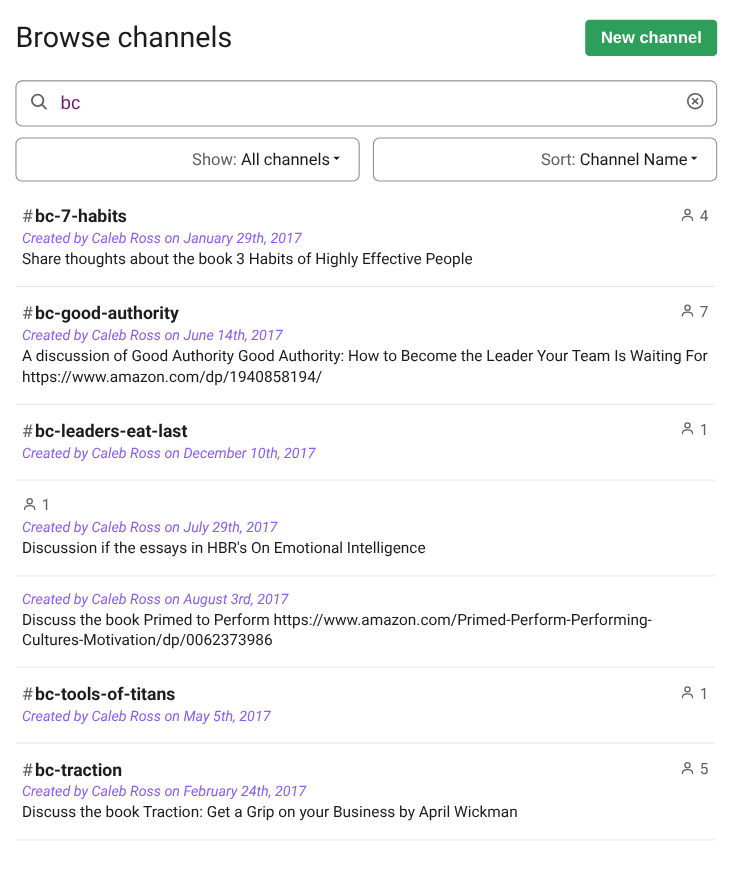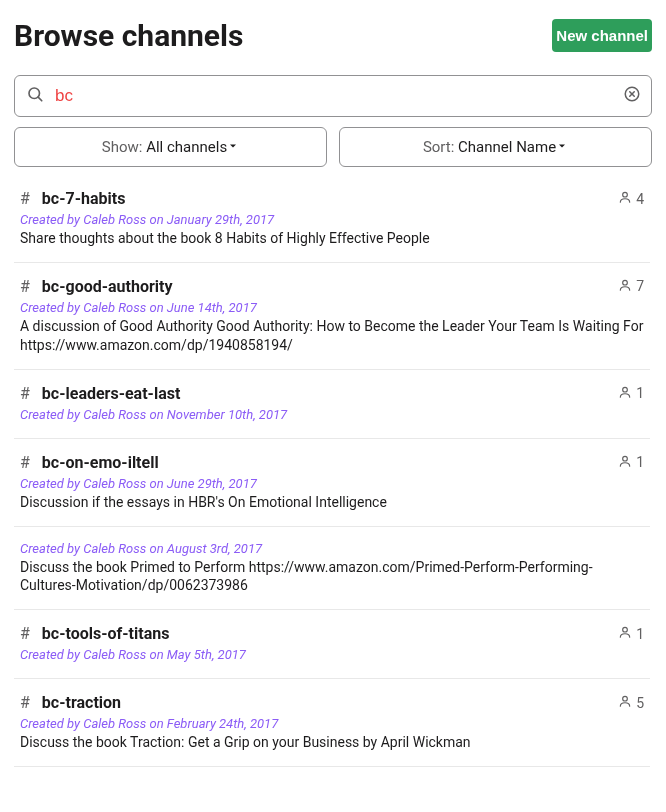--- a/index.html
+++ b/index.html
@@ -21,47 +21,47 @@
       display: flex;
       flex-direction: column;
     }
     .header {
       display: flex;
       justify-content: space-between;
       align-items: center;
       margin-bottom: 22px;
     }
     .title {
-      font-size: 30px;
-      font-weight: 700;
+      font-size: 26px;
+      font-weight: 400;
       color: #1d1c1d;
       text-align: center;
     }
     .new-channel-btn {
       background: #2E9E5B;
       color: #fff;
       border: none;
       font-weight: 700;
       font-size: 15px;
-      padding: 8px 4px;
+      padding: 8px 14px;
       border-radius: 4px;
       cursor: pointer;
     }
     .search-wrapper {
       position: relative;
       margin-bottom: 10px;
     }
     .search-input {
       width: 100%;
       padding: 10px 44px 10px 40px;
       font-size: 17px;
       border: 1px solid #919193;
       border-radius: 6px;
       outline: none;
-      color: #ef4444;
+      color: #701a75;
     }
     .search-icon {
       position: absolute;
       left: 12px;
       top: 50%;
       transform: translateY(-50%);
       color: #616061;
     }
     .clear-icon {
       position: absolute;
@@ -76,21 +76,21 @@
       gap: 12px;
       margin-bottom: 8px;
     }
     .filter-select {
       flex: 1;
       border: 1px solid #919193;
       border-radius: 6px;
       padding: 10px 14px;
       font-size: 15px;
       display: flex;
-      justify-content: center;
+      justify-content: flex-end;
       align-items: center;
       cursor: pointer;
       background: #fff;
     }
     .filter-label {
       color: #616061;
     }
     .filter-value {
       color: #1d1c1d;
     }
@@ -123,21 +123,20 @@
       font-size: 16px;
       color: #1d1c1d;
     }
     .channel-name .hash {
       font-weight: 400;
       color: #616061;
       margin-right: 2px;
     }
     .channel-name .nm {
       font-weight: 700;
-      margin-left: 10px;
     }
     .channel-members {
       display: flex;
       align-items: center;
       gap: 4px;
       color: #616061;
       font-size: 14px;
     }
     .channel-meta {
       font-size: 13px;
@@ -208,21 +207,21 @@
           <div class="channel-name"><span class="hash">#</span><span class="nm">bc-7-habits</span></div>
           <div class="channel-members">
             <span><svg width="14" height="14" viewBox="0 0 24 24" fill="none" stroke="currentColor" stroke-width="2" stroke-linecap="round" stroke-linejoin="round">
                 <circle cx="12" cy="8" r="4"></circle>
                 <path d="M4 21c0-4 4-6 8-6s8 2 8 6"></path>
               </svg></span>
             <span>4</span>
           </div>
         </div>
         <div class="channel-meta">Created by Caleb Ross on January 29th, 2017</div>
-        <div class="channel-desc">Share thoughts about the book 8 Habits of Highly Effective People</div>
+        <div class="channel-desc">Share thoughts about the book 3 Habits of Highly Effective People</div>
       </div>
       <div class="channel-item">
         <div class="channel-top">
           <div class="channel-name"><span class="hash">#</span><span class="nm">bc-good-authority</span></div>
           <div class="channel-members">
             <span><svg width="14" height="14" viewBox="0 0 24 24" fill="none" stroke="currentColor" stroke-width="2" stroke-linecap="round" stroke-linejoin="round">
                 <circle cx="12" cy="8" r="4"></circle>
                 <path d="M4 21c0-4 4-6 8-6s8 2 8 6"></path>
               </svg></span>
             <span>7</span>
@@ -235,34 +234,33 @@
         <div class="channel-top">
           <div class="channel-name"><span class="hash">#</span><span class="nm">bc-leaders-eat-last</span></div>
           <div class="channel-members">
             <span><svg width="14" height="14" viewBox="0 0 24 24" fill="none" stroke="currentColor" stroke-width="2" stroke-linecap="round" stroke-linejoin="round">
                 <circle cx="12" cy="8" r="4"></circle>
                 <path d="M4 21c0-4 4-6 8-6s8 2 8 6"></path>
               </svg></span>
             <span>1</span>
           </div>
         </div>
-        <div class="channel-meta">Created by Caleb Ross on November 10th, 2017</div>
-      </div>
-      <div class="channel-item">
-        <div class="channel-top">
-          <div class="channel-name"><span class="hash">#</span><span class="nm">bc-on-emo-iltell</span></div>
+        <div class="channel-meta">Created by Caleb Ross on December 10th, 2017</div>
+      </div>
+      <div class="channel-item">
+        <div class="channel-top">
           <div class="channel-members">
             <span><svg width="14" height="14" viewBox="0 0 24 24" fill="none" stroke="currentColor" stroke-width="2" stroke-linecap="round" stroke-linejoin="round">
                 <circle cx="12" cy="8" r="4"></circle>
                 <path d="M4 21c0-4 4-6 8-6s8 2 8 6"></path>
               </svg></span>
             <span>1</span>
           </div>
         </div>
-        <div class="channel-meta">Created by Caleb Ross on June 29th, 2017</div>
+        <div class="channel-meta">Created by Caleb Ross on July 29th, 2017</div>
         <div class="channel-desc">Discussion if the essays in HBR's On Emotional Intelligence</div>
       </div>
       <div class="channel-item">
         <div class="channel-meta">Created by Caleb Ross on August 3rd, 2017</div>
         <div class="channel-desc">Discuss the book Primed to Perform https://www.amazon.com/Primed-Perform-Performing-Cultures-Motivation/dp/0062373986</div>
       </div>
       <div class="channel-item">
         <div class="channel-top">
           <div class="channel-name"><span class="hash">#</span><span class="nm">bc-tools-of-titans</span></div>
           <div class="channel-members">

